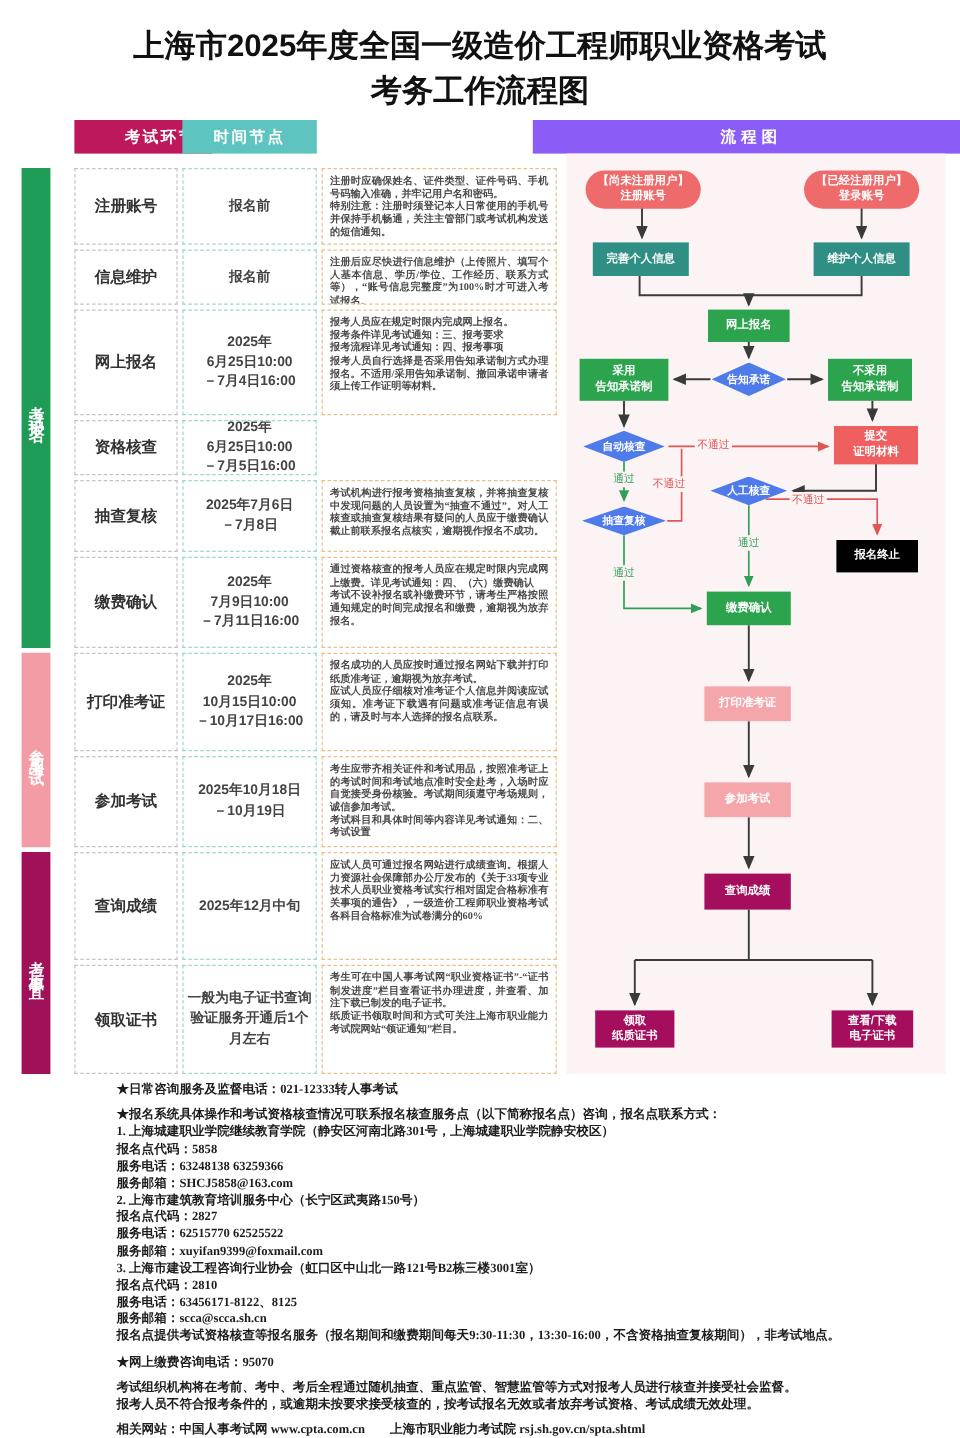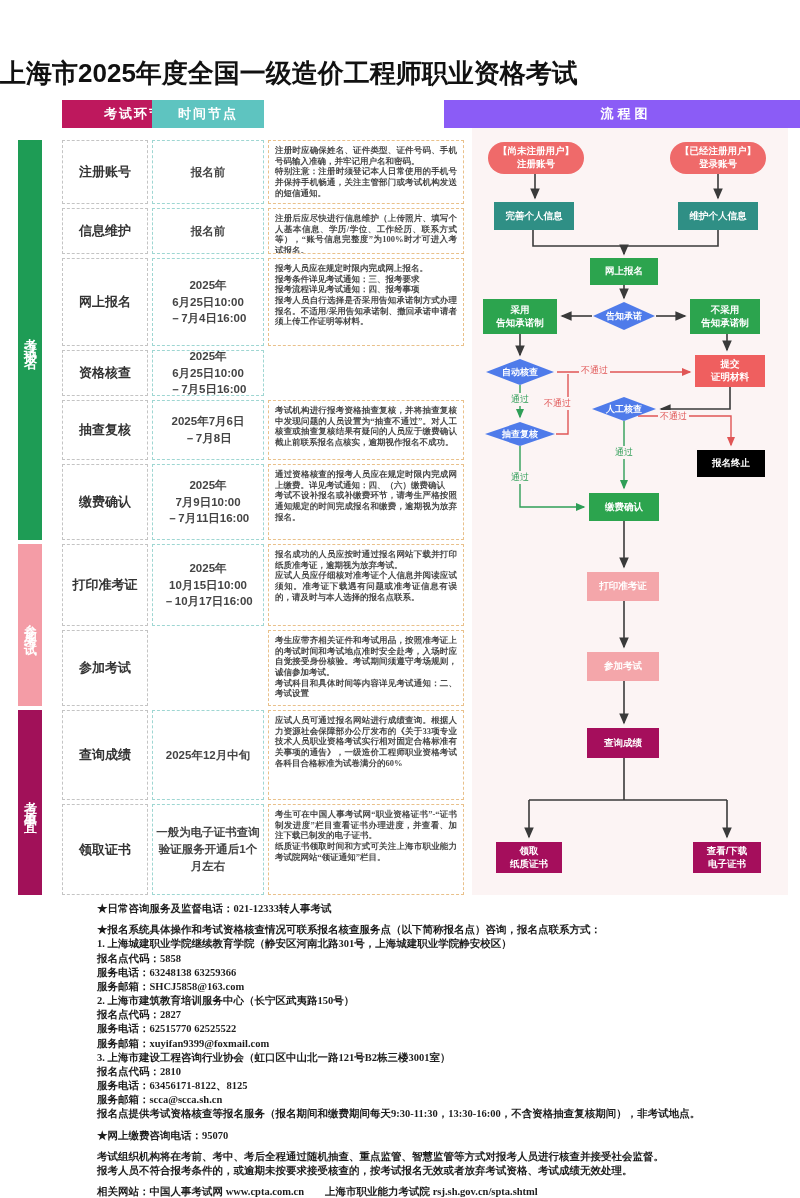--- a/index.html
+++ b/index.html
@@ -1,19 +1,19 @@
 <!DOCTYPE html>
 <html><head>
 <meta charset="utf-8">
 <style>
   html,body{margin:0;padding:0;background:#fff;}
   .page{position:relative;width:800px;height:1198px;background:#fff;overflow:hidden;
         font-family:"Liberation Sans",sans-serif;color:#222;}
-  .title{position:absolute;left:0;top:20px;width:800px;
-         font-weight:700;font-size:26px;line-height:1.42;color:#111;margin-top:35px;}
+  .title{position:absolute;left:0;top:20px;width:800px;text-align:center;
+         font-weight:700;font-size:26px;line-height:1.42;color:#111;}
   
   .hcell{position:absolute;top:100px;height:28px;display:flex;align-items:center;justify-content:center;
          color:#fff;font-weight:700;font-size:13px;letter-spacing:4px;}
   .h-stage{left:62px;width:86px;background:#be185d;letter-spacing:2px;padding-left:29px;}
   .h-time{left:152px;width:112px;background:#5ec4c0;letter-spacing:2px;}
   .h-notes{left:268px;width:196px;background:#e6943c;}
   .h-flow{left:444px;width:364px;background:#8b5cf6;}
   
   .stagebar{position:absolute;left:18px;width:24px;display:flex;align-items:center;justify-content:center;
             color:#fff;font-weight:700;font-size:13px;writing-mode:vertical-rl;letter-spacing:6px;}
@@ -49,20 +49,21 @@
   .footer{position:absolute;left:97px;top:902px;width:688px;font-family:"Liberation Serif",serif;
           font-weight:700;font-size:10.5px;line-height:1.35;color:#1d1d1d;}
   .footer .fp{white-space:pre-line;margin:0 0 7px 0;}
 </style>
 </head>
 <body>
 
 <div class="page">
   <div class="title">
     <div>上海市2025年度全国一级造价工程师职业资格考试</div>
+    <div>考务工作流程图</div>
   </div>
 
   <div class="hcell h-stage">考试环节</div>
   <div class="hcell h-time">时间节点</div>
   <div class="hcell h-flow">流程图</div>
 
   <div class="stagebar sb1">考试报名</div>
   <div class="stagebar sb2">参加考试</div>
   <div class="stagebar sb3">考后事宜</div>
 
@@ -110,20 +111,22 @@
   <div class="row" style="top:544px;height:82px">
     <div class="cell c-label">打印准考证</div>
     <div class="cell c-time">2025年
 10月15日10:00
 －10月17日16:00</div>
     <div class="cell c-notes">报名成功的人员应按时通过报名网站下载并打印纸质准考证，逾期视为放弃考试。
 应试人员应仔细核对准考证个人信息并阅读应试须知。准考证下载遇有问题或准考证信息有误的，请及时与本人选择的报名点联系。</div>
   </div>
   <div class="row" style="top:630px;height:76px">
     <div class="cell c-label">参加考试</div>
+    <div class="cell c-time">2025年10月18日
+－10月19日</div>
     <div class="cell c-notes">考生应带齐相关证件和考试用品，按照准考证上的考试时间和考试地点准时安全赴考，入场时应自觉接受身份核验。考试期间须遵守考场规则，诚信参加考试。
 考试科目和具体时间等内容详见考试通知：二、考试设置</div>
   </div>
   <div class="row" style="top:710px;height:90px">
     <div class="cell c-label">查询成绩</div>
     <div class="cell c-time">2025年12月中旬</div>
     <div class="cell c-notes">应试人员可通过报名网站进行成绩查询。根据人力资源社会保障部办公厅发布的《关于33项专业技术人员职业资格考试实行相对固定合格标准有关事项的通告》，一级造价工程师职业资格考试各科目合格标准为试卷满分的60%</div>
   </div>
   <div class="row" style="top:804px;height:91px">
     <div class="cell c-label">领取证书</div>

